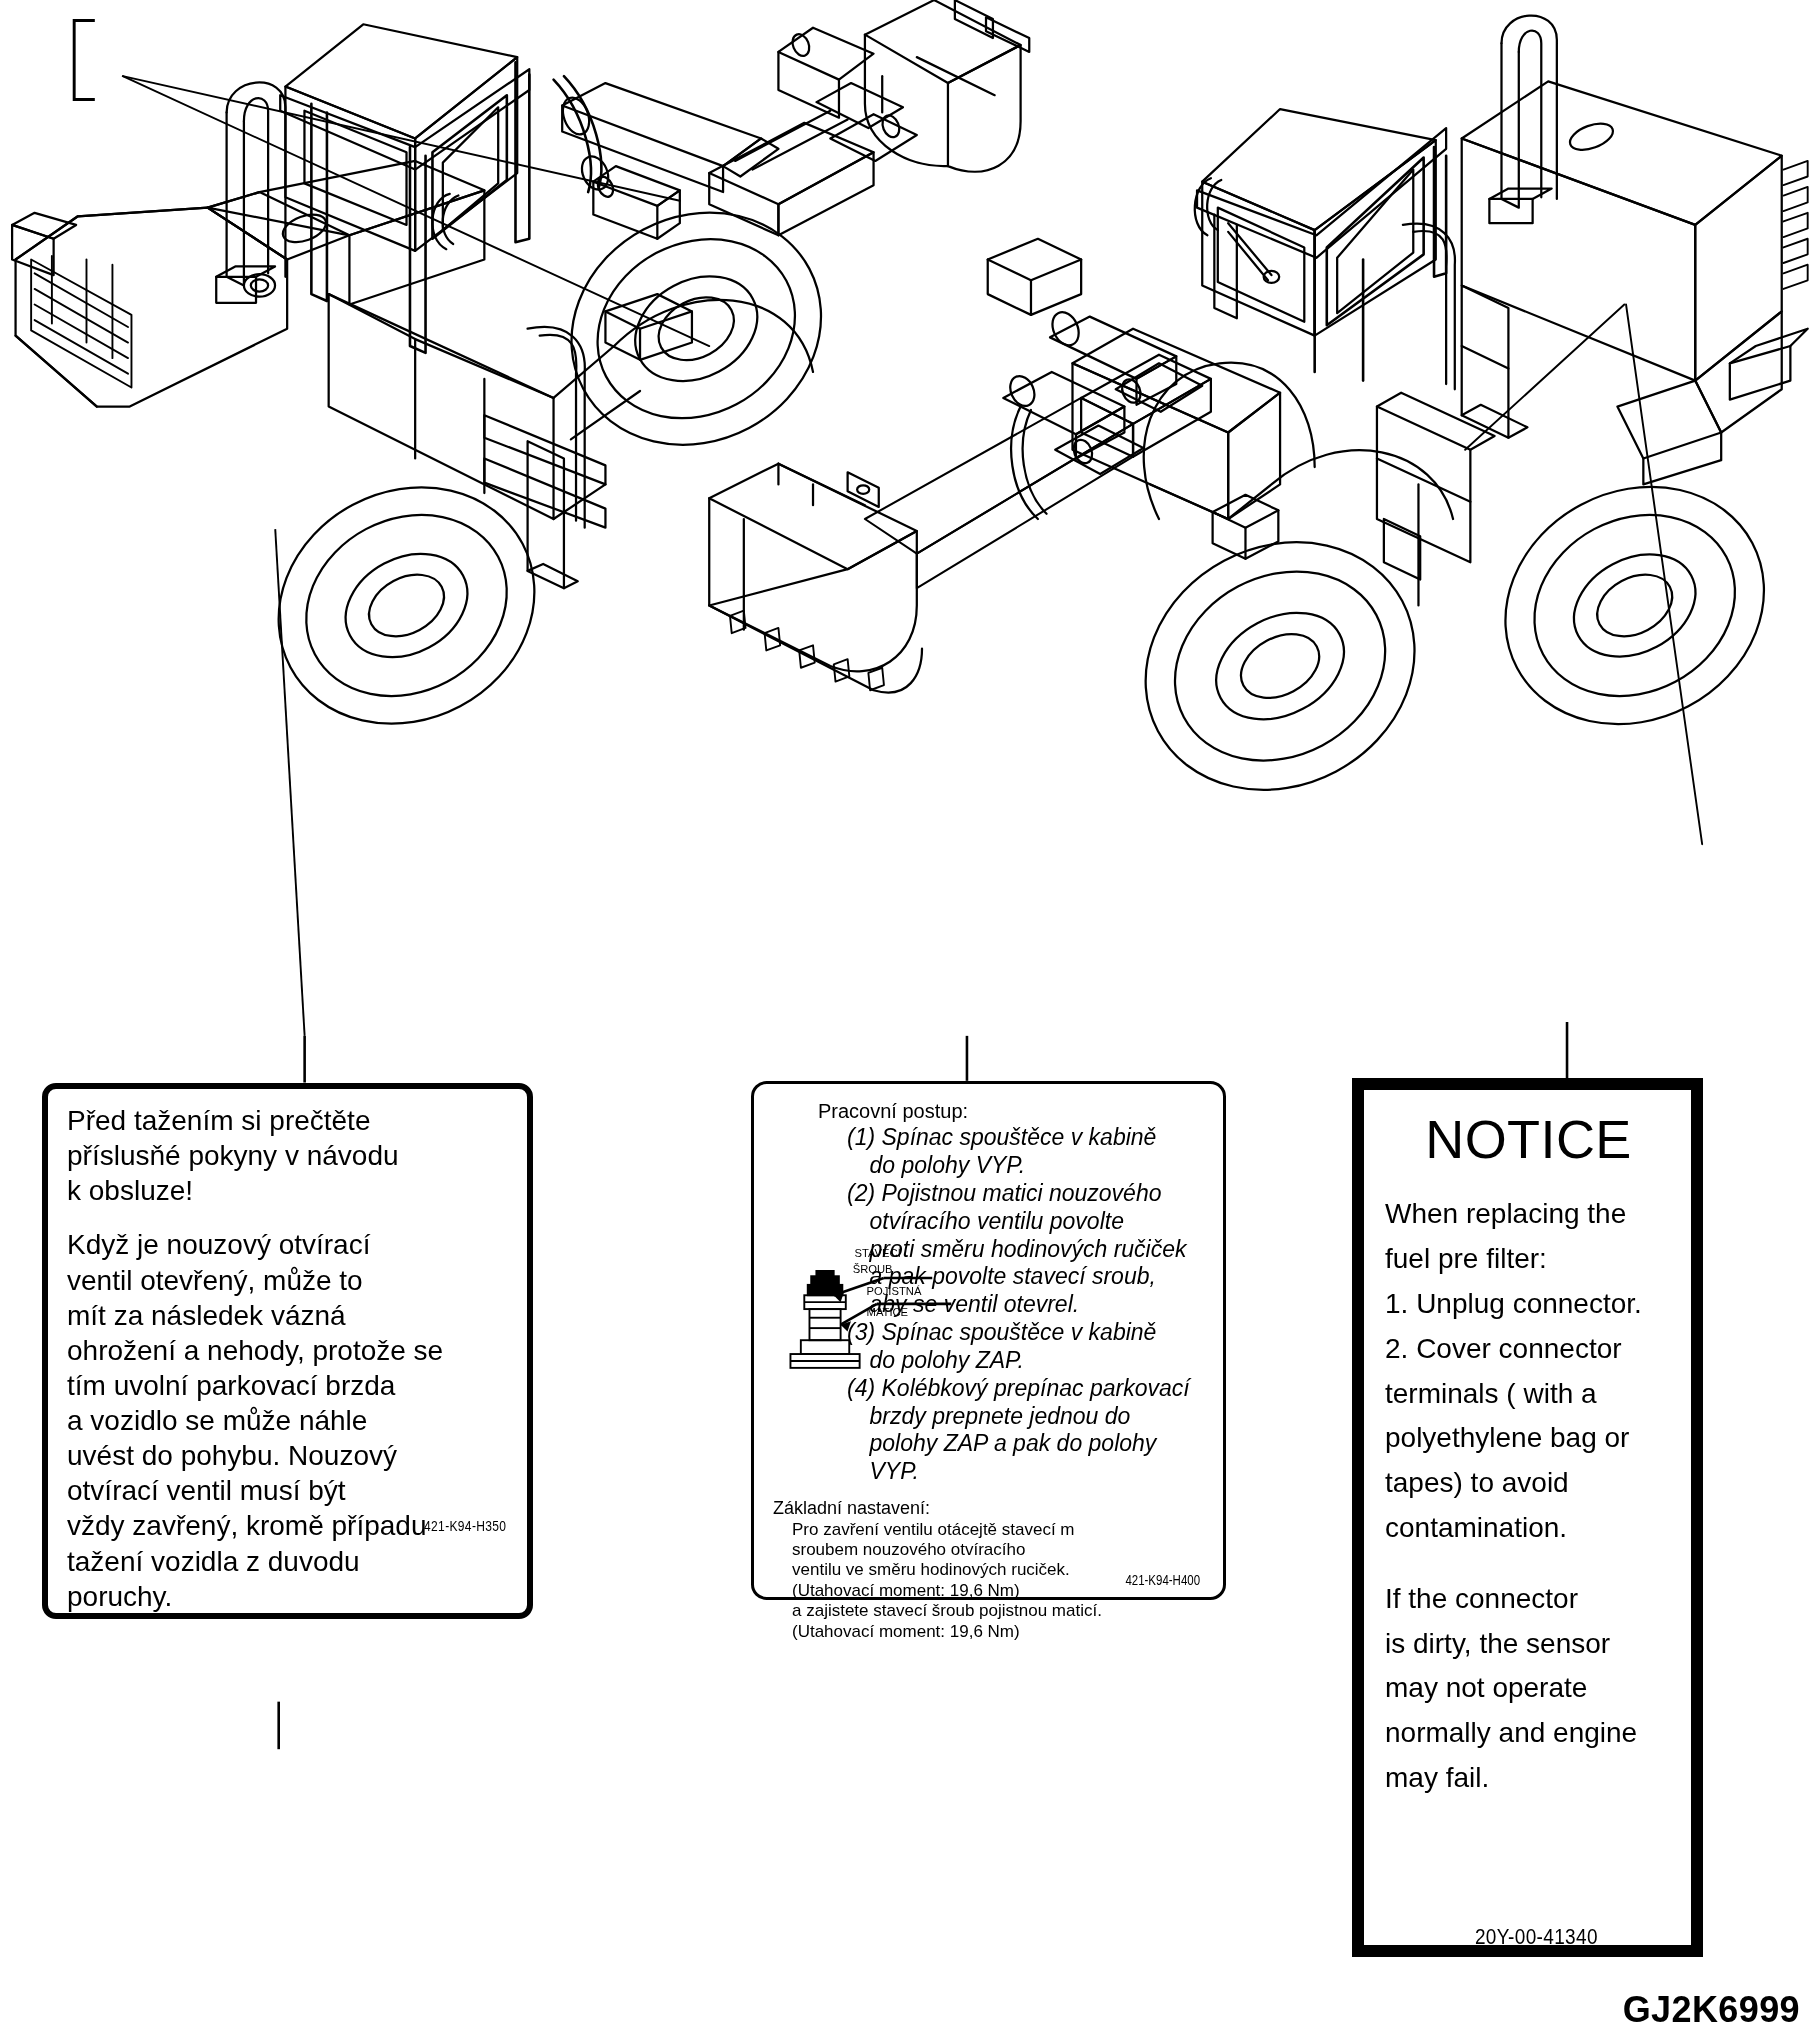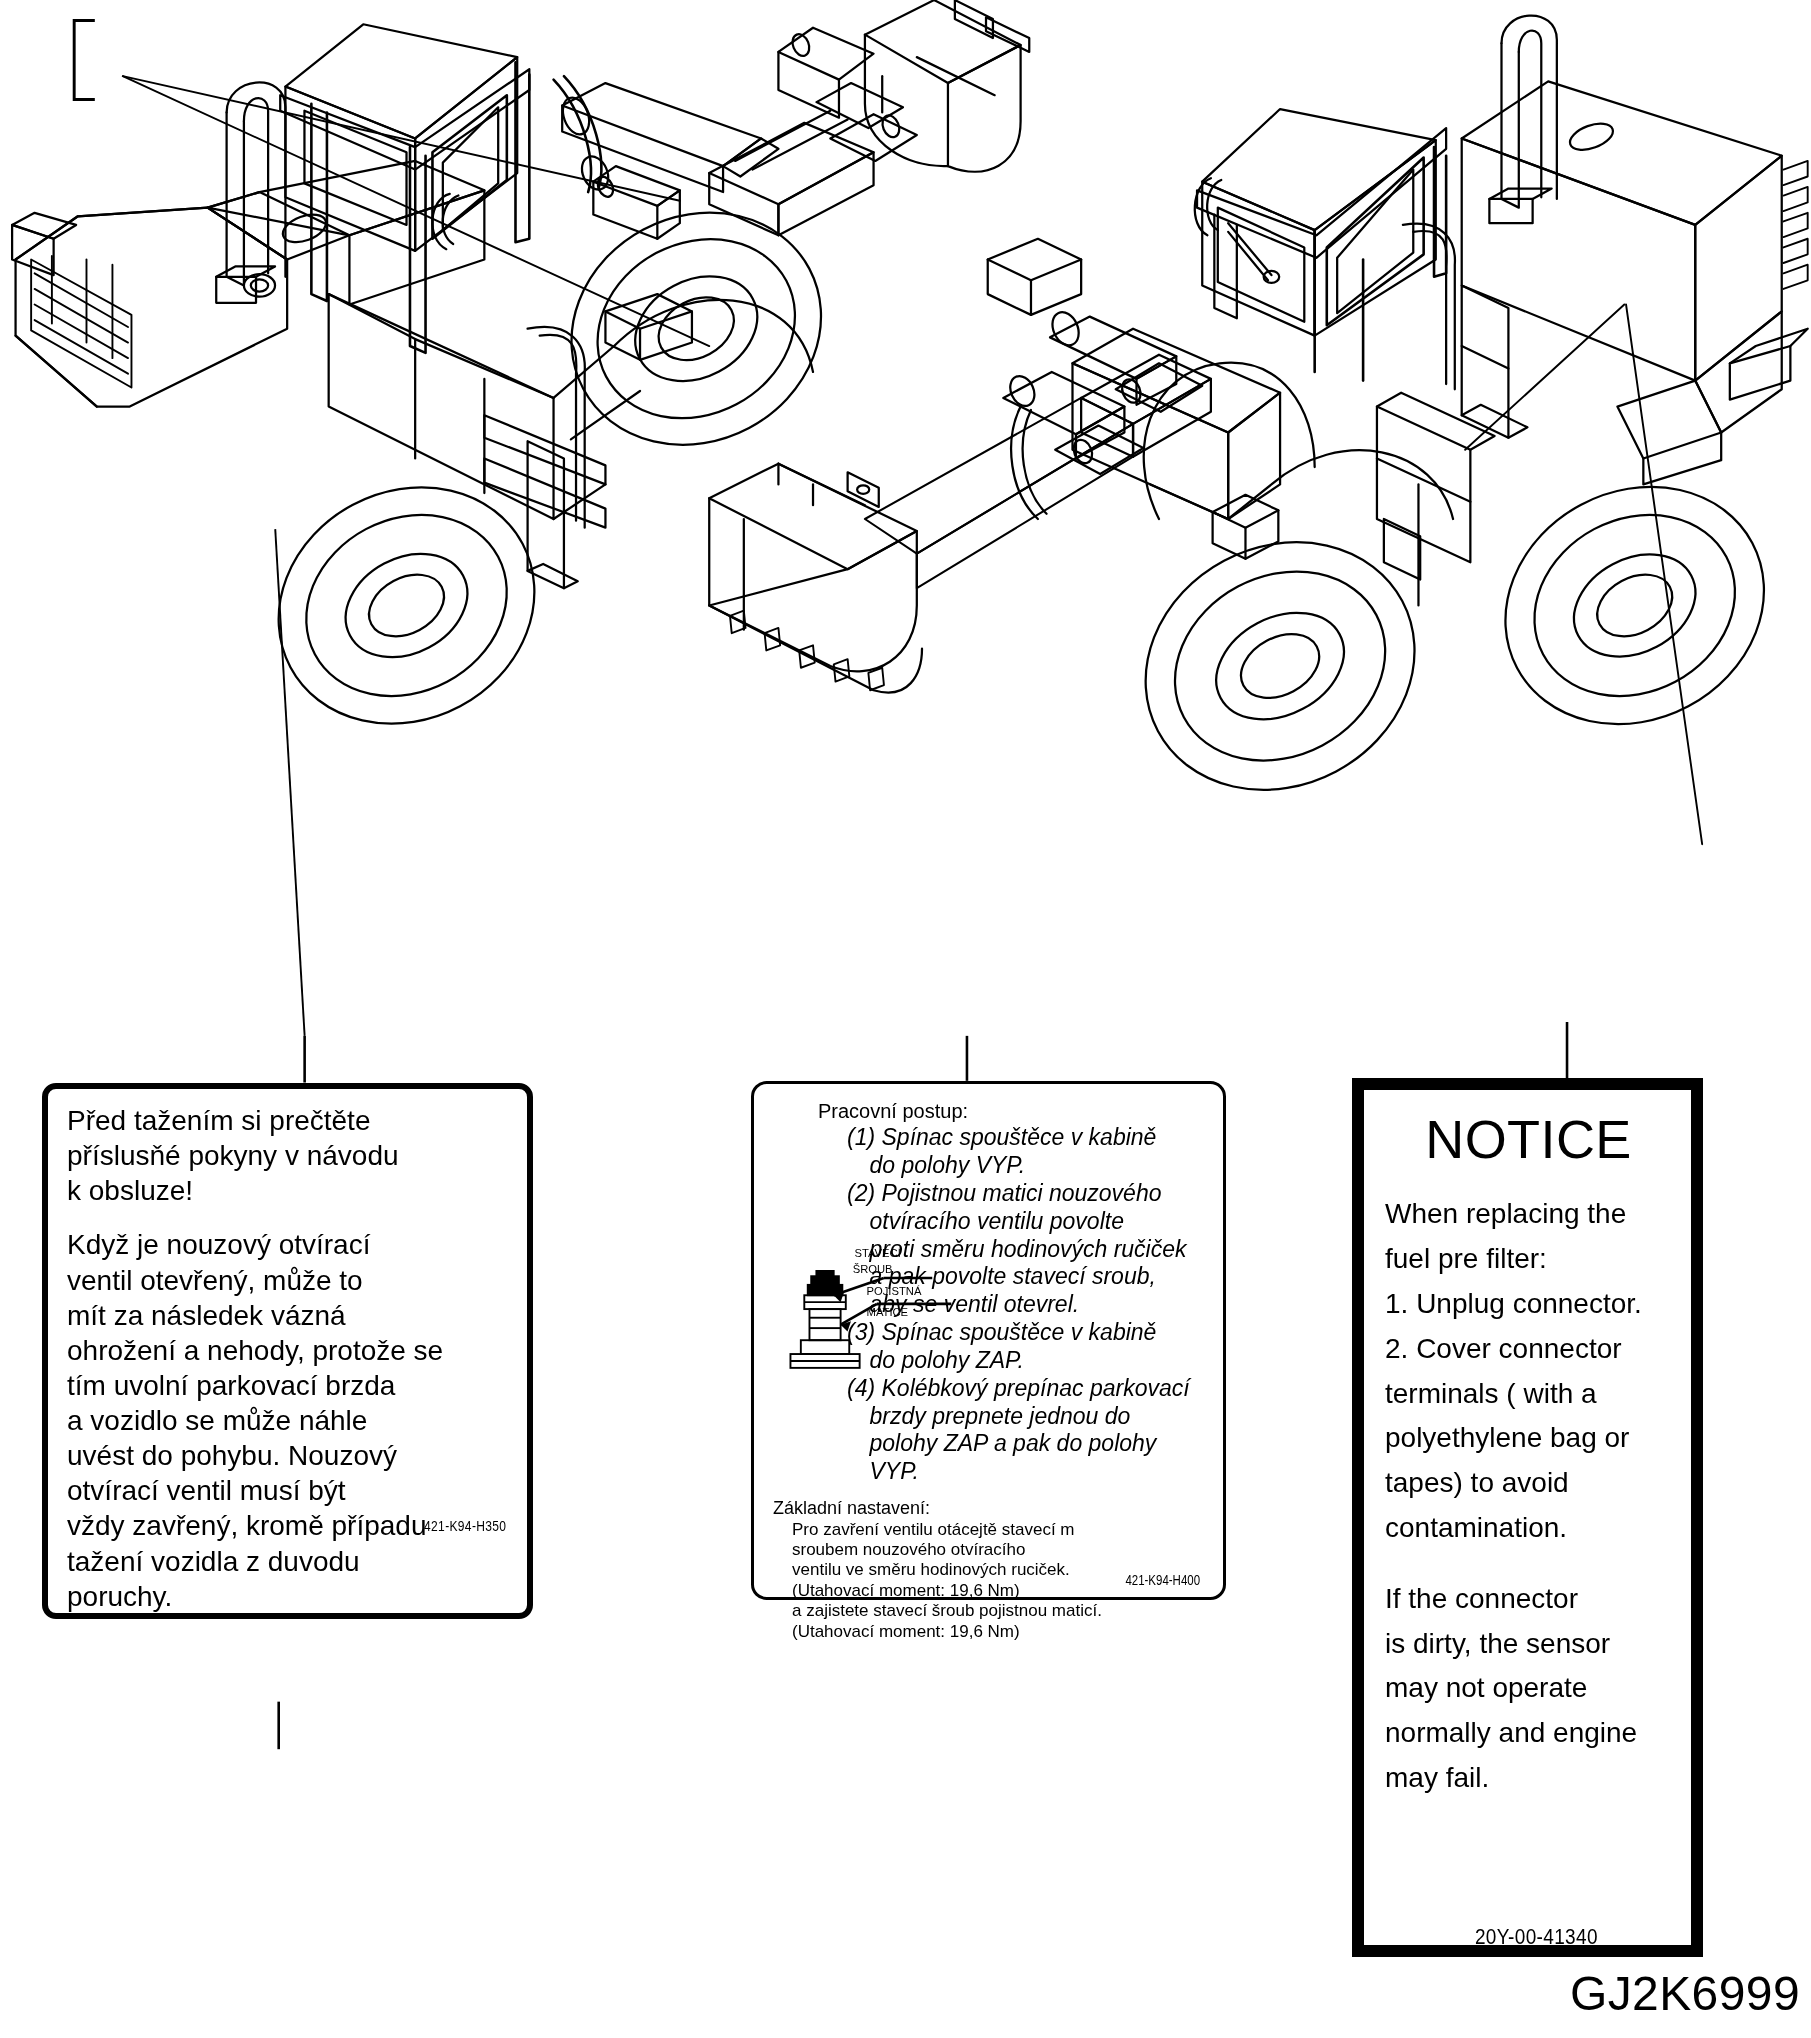--- a/index.html
+++ b/index.html
@@ -235,24 +235,24 @@
     text-align: center;
     font-size: 15.6px;
     transform: scaleX(0.88);
     letter-spacing: 0.3px;
   }
 
   
   #sheet-code {
     position: absolute;
     right: 12px;
-    bottom: 17px;
-    font-size: 48px;
+    bottom: 7px;
+    font-size: 36px;
     letter-spacing: 0.4px;
-    font-weight: 400;
+    font-weight: 700;
   }
 
   
   #bracket-marker {
     position: absolute;
     left: 69px;
     top: 17.3px;
     width: 31px;
     height: 86px;
   }

